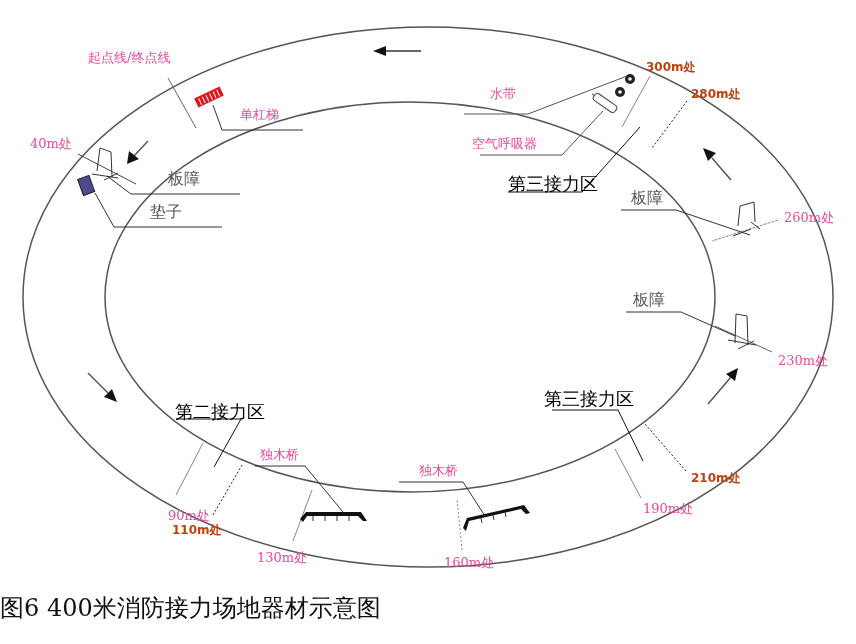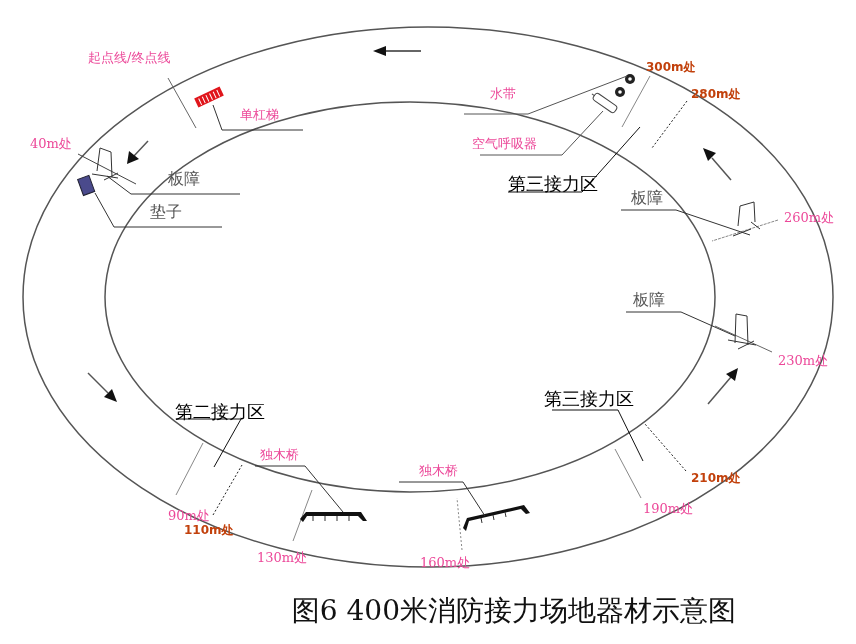--- a/index.html
+++ b/index.html
@@ -3,21 +3,21 @@
 <meta charset="utf-8">
 <style>
   html, body { margin: 0; padding: 0; background: #ffffff; }
   body { width: 856px; height: 644px; position: relative; overflow: hidden; font-family: "DejaVu Serif", "Liberation Serif", serif; }
   svg { position: absolute; left: 0; top: 0; }
   .lbl { position: absolute; white-space: nowrap; line-height: 1; }
   .serif-gray { font-family: "DejaVu Serif", "Liberation Serif", serif; color: #ec4899; font-size: 13px; }
   .sans-bold { font-family: "DejaVu Sans", "Liberation Sans", sans-serif; color: #c2410c; font-size: 12px; font-weight: bold; }
   .big-gray { font-family: "DejaVu Serif", "Liberation Serif", serif; color: #555; font-size: 16px; }
   .zone { font-family: "DejaVu Sans", "Liberation Sans", sans-serif; color: #000; font-size: 18px; }
-  .caption { position: absolute; left: 0; width: 736px; top: 592px; text-align: right; font-family: "DejaVu Serif", "Liberation Serif", serif; font-size: 28px; color: #111; }
+  .caption { position: absolute; left: 0; width: 736px; top: 592px; text-align: left; font-family: "DejaVu Serif", "Liberation Serif", serif; font-size: 24px; color: #111; }
 </style>
 </head>
 <body>
 
 <svg width="856" height="644" viewBox="0 0 856 644">
 
   <ellipse cx="428" cy="297" rx="405" ry="270" fill="none" stroke="#555" stroke-width="1.5"></ellipse>
   <ellipse cx="410" cy="297" rx="305" ry="195" fill="none" stroke="#555" stroke-width="1.5"></ellipse>
 
   <line x1="168" y1="78" x2="196" y2="128" stroke="#666" stroke-width="1"></line>
@@ -134,23 +134,23 @@
   <polyline points="480,155 562,155 603,111" fill="none" stroke="#555" stroke-width="1"></polyline>
 
   <polyline points="508,192 582,192 640,127" fill="none" stroke="#111" stroke-width="1"></polyline>
   <polyline points="552,410 618,410 643,461" fill="none" stroke="#111" stroke-width="1"></polyline>
   <polyline points="176,419 241,419 214,467" fill="none" stroke="#111" stroke-width="1"></polyline>
 </svg>
 
 <div class="lbl serif-gray" style="left:88px;top:51px;">起点线/终点线</div>
 <div class="lbl serif-gray" style="left:30px;top:137px;">40m处</div>
 <div class="lbl serif-gray" style="left:140px;top:509px;margin-left:28px;">90m处</div>
-<div class="lbl sans-bold" style="left:184px;top:524px;">110m处</div>
+<div class="lbl sans-bold" style="left:172px;top:524px;">110m处</div>
 <div class="lbl serif-gray" style="left:257px;top:551px;">130m处</div>
-<div class="lbl serif-gray" style="left:420px;top:556px;">160m处</div>
+<div class="lbl serif-gray" style="left:444px;top:556px;">160m处</div>
 <div class="lbl serif-gray" style="left:643px;top:502px;text-align:right;">190m处</div>
 <div class="lbl sans-bold" style="left:691px;top:472px;">210m处</div>
 <div class="lbl serif-gray" style="left:778px;top:354px;">230m处</div>
 <div class="lbl serif-gray" style="left:784px;top:211px;">260m处</div>
 <div class="lbl sans-bold" style="left:691px;top:88px;">280m处</div>
 <div class="lbl sans-bold" style="left:646px;top:61px;">300m处</div>
 
 <div class="lbl serif-gray" style="left:240px;top:108px;">单杠梯</div>
 <div class="lbl big-gray" style="left:168px;top:171px;">板障</div>
 <div class="lbl big-gray" style="left:150px;top:204px;">垫子</div>

